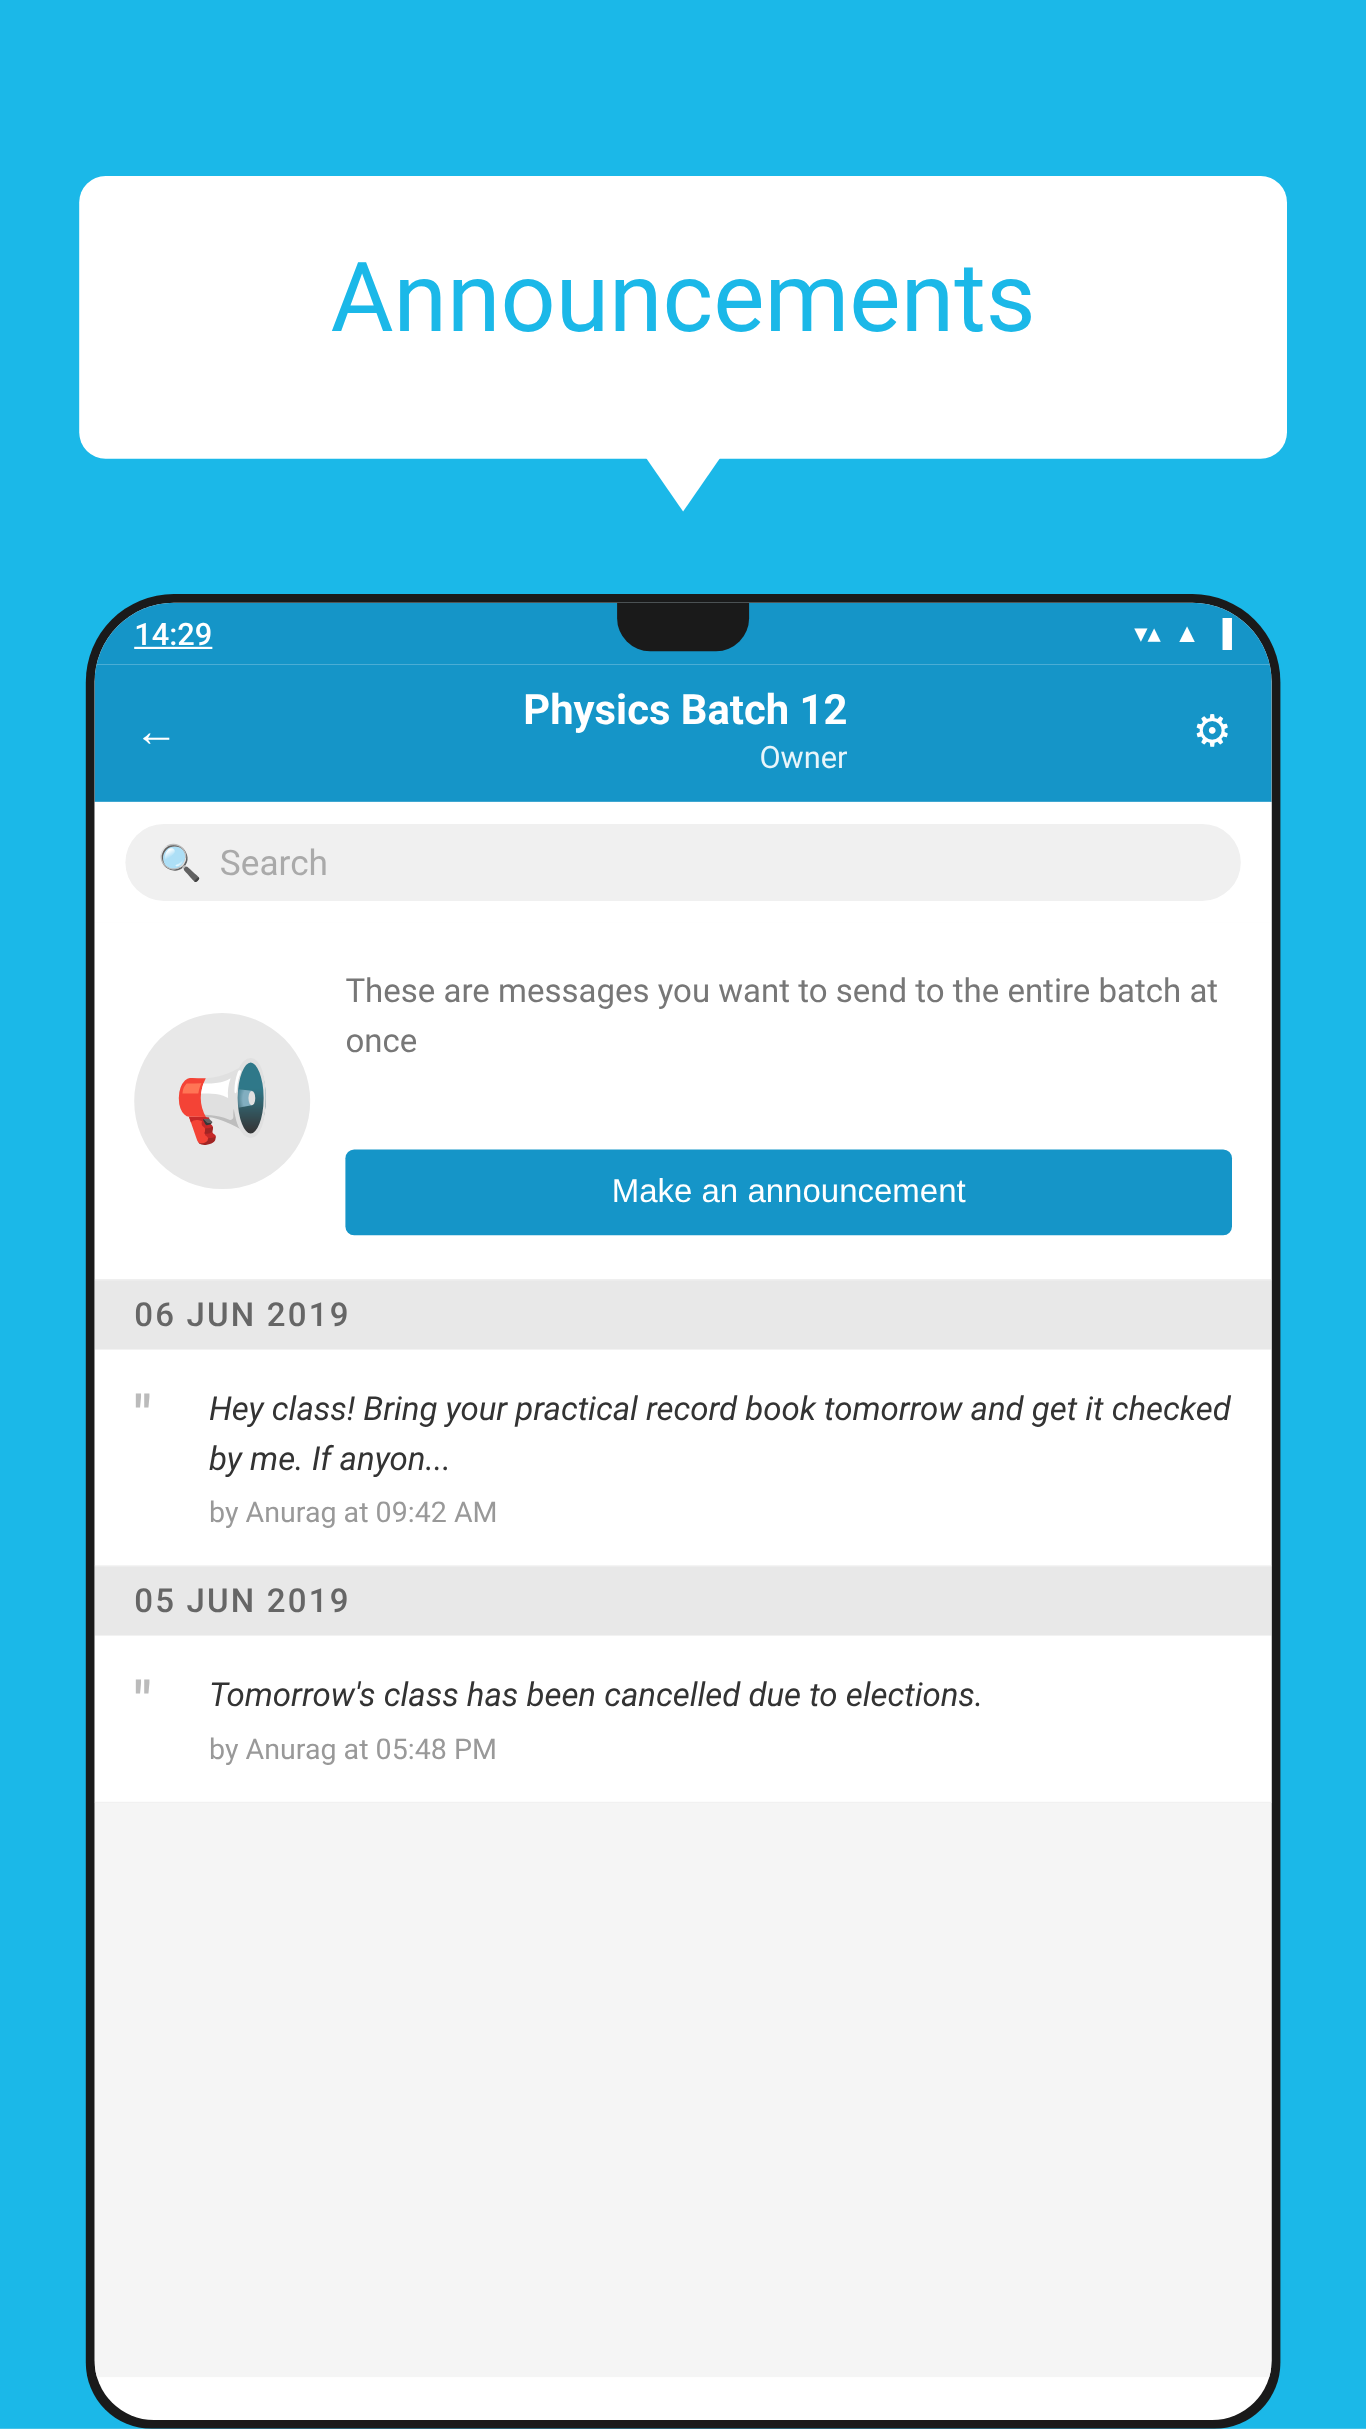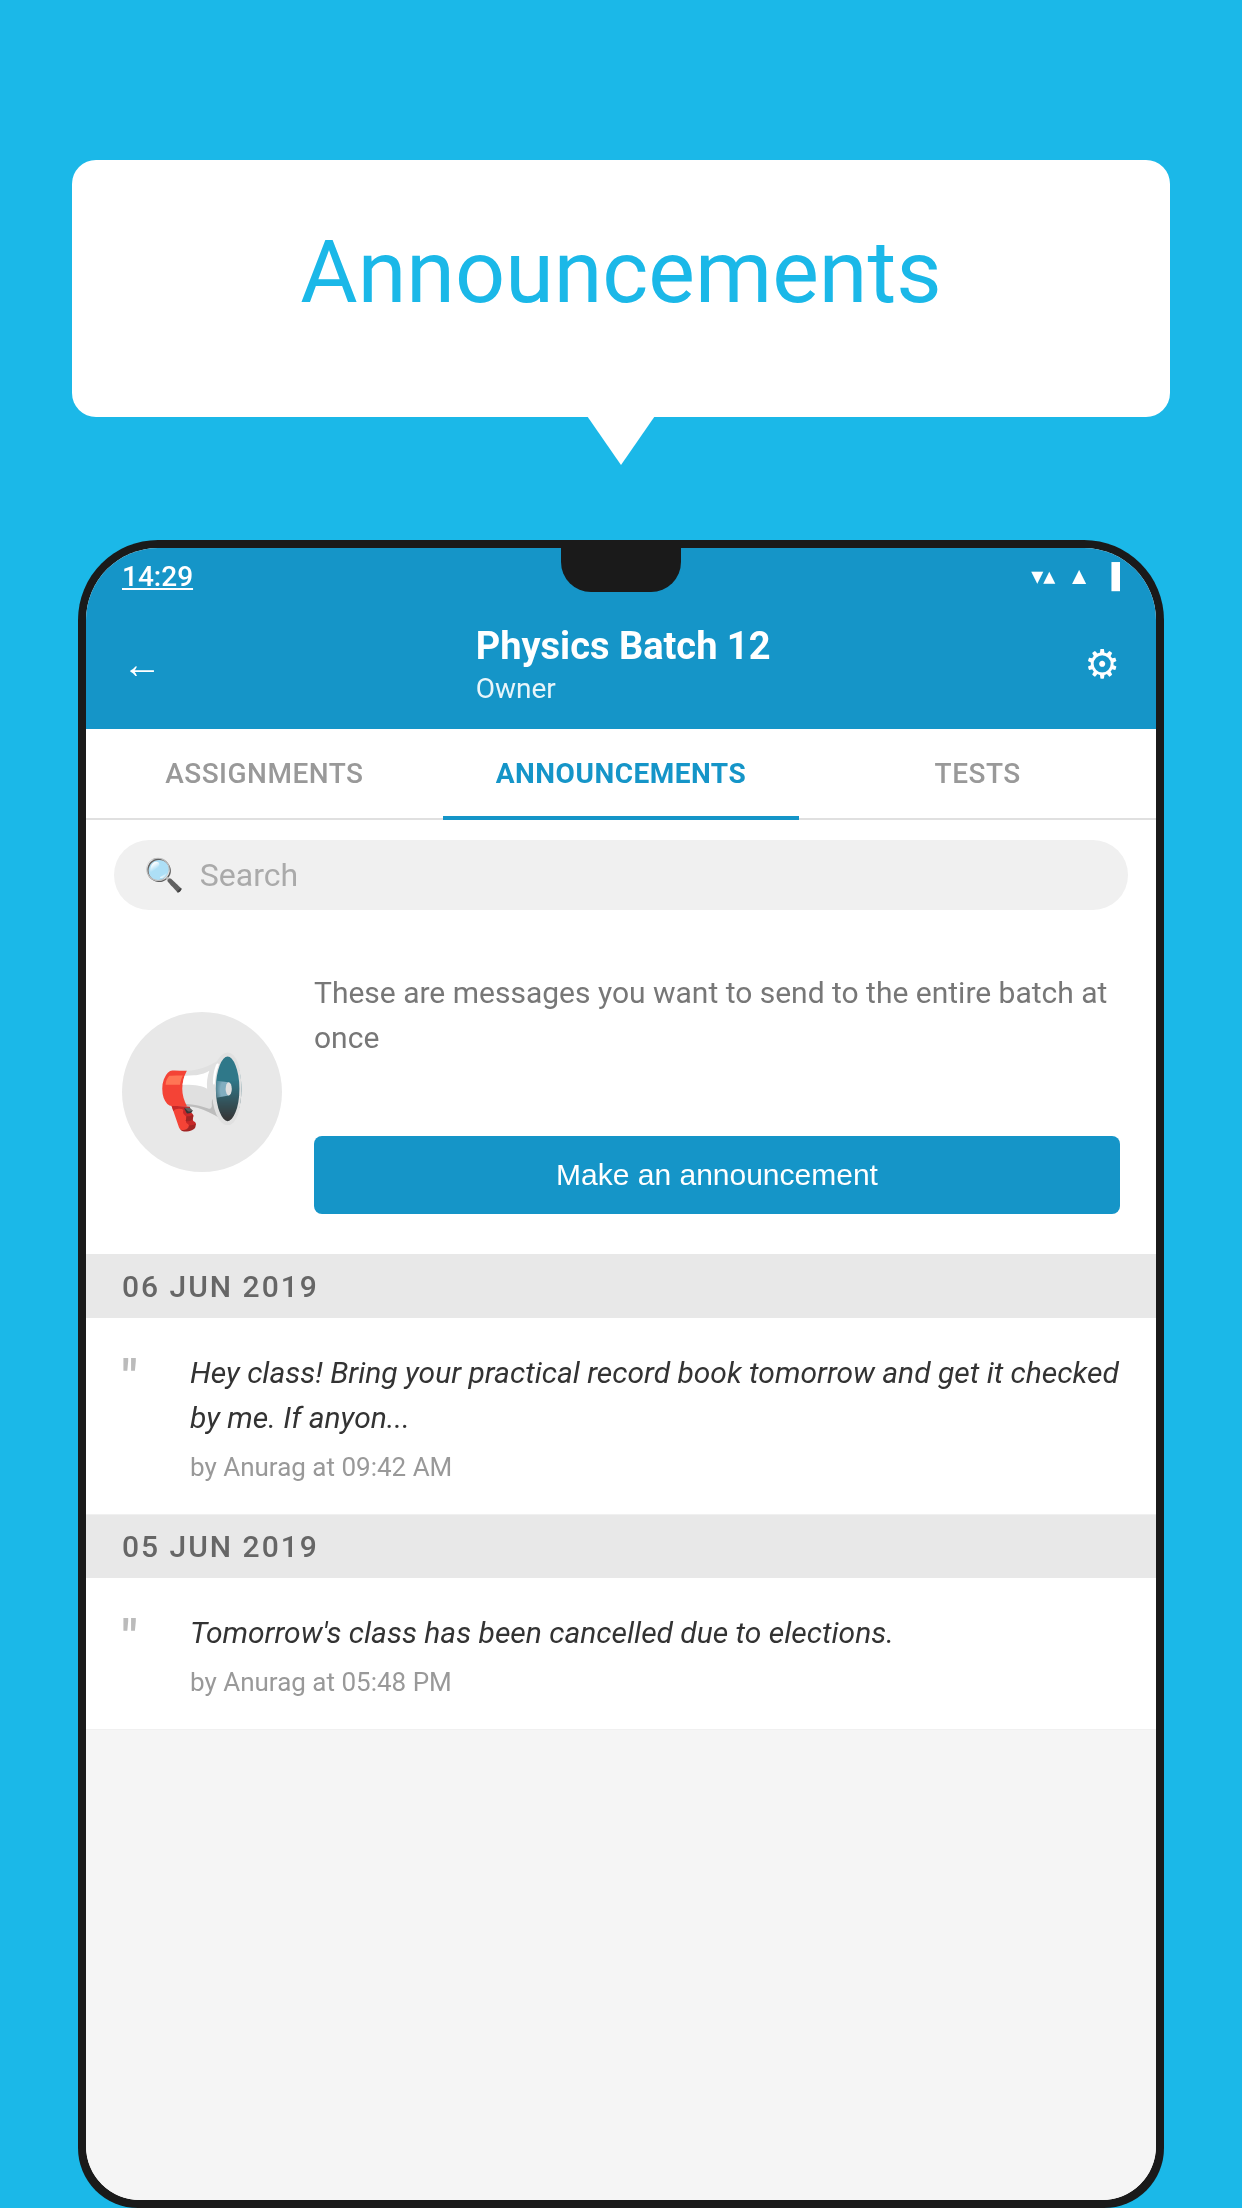--- a/index.html
+++ b/index.html
@@ -130,21 +130,21 @@
       justify-content: space-between;
     }
 
     .back-arrow {
       color: white;
       font-size: 40px;
       cursor: pointer;
     }
 
     .header-center {
-      text-align: left;
+      text-align: right;
     }
 
     .header-title {
       color: white;
       font-size: 38px;
       font-weight: 700;
     }
 
     .header-subtitle {
       color: rgba(255,255,255,0.9);
@@ -347,31 +347,20 @@
 
       <div class="app-header">
         <span class="back-arrow">←</span>
         <div class="header-center">
           <div class="header-title">Physics Batch 12</div>
           <div class="header-subtitle">Owner</div>
         </div>
         <span class="settings-icon">⚙</span>
       </div>
 
-      <div class="tabs-container">
-        <div class="tab">
-          <span>ASSIGNMENTS</span>
-        </div>
-        <div class="tab active">
-          <span>ANNOUNCEMENTS</span>
-        </div>
-        <div class="tab">
-          <span>TESTS</span>
-        </div>
-      </div>
 
       <div class="content-area">
 
         <div class="search-container">
           <div class="search-bar">
             <span class="search-icon-wrap">🔍</span>
             <span class="search-placeholder">Search</span>
           </div>
         </div>
 

